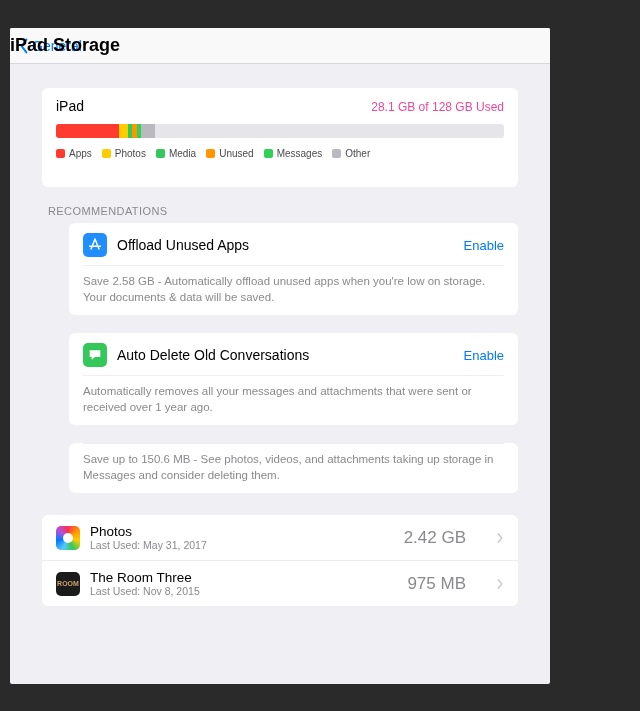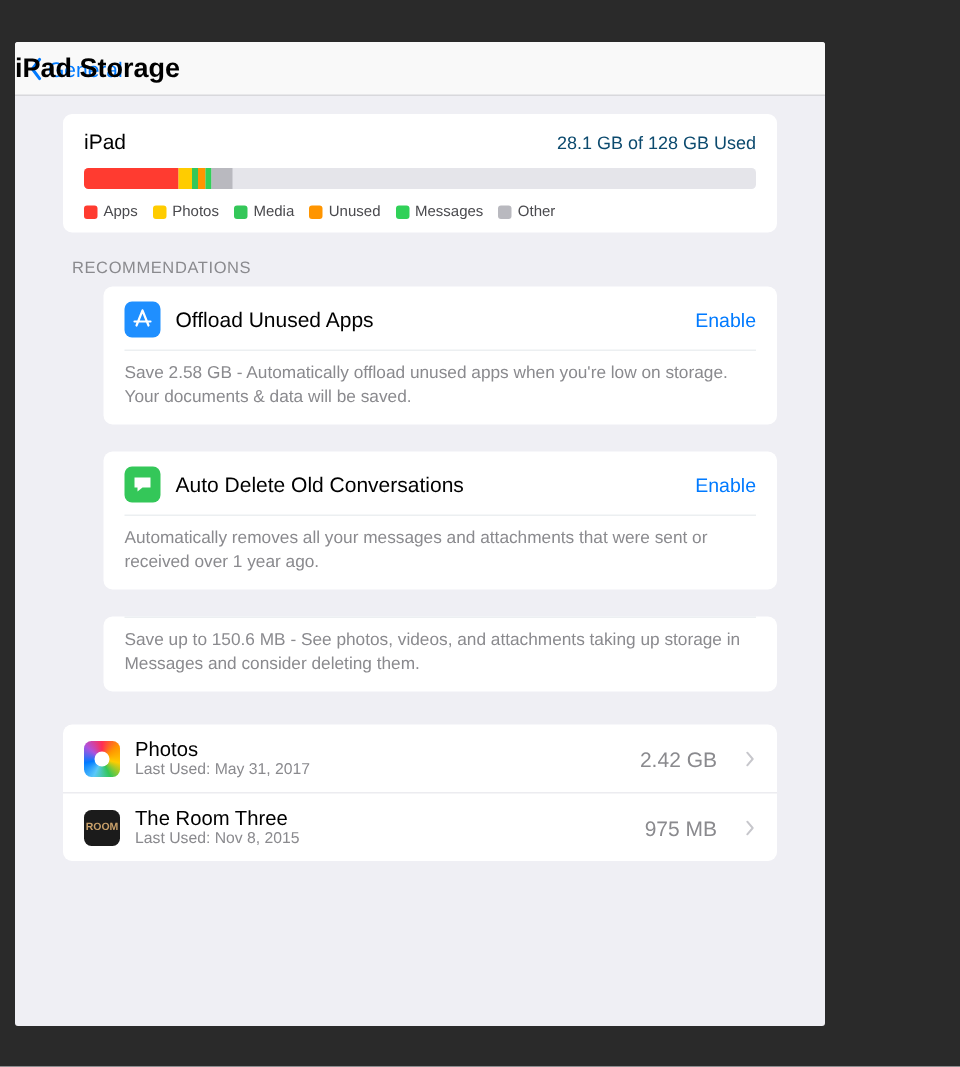--- a/index.html
+++ b/index.html
@@ -44,29 +44,29 @@
   font-weight: 600;
   font-size: 18px;
   pointer-events: none;
 }
 .content {
   padding: 0 32px 0 32px;
 }
 .card {
   background: #fff;
   border-radius: 6px;
-  margin-top: 12px;
-  padding: 10px 14px 8px 14px;
+  margin-top: 24px;
+  padding: 10px 14px 28px 14px;
 }
 .storage-head {
   display: flex; justify-content: space-between; align-items: baseline;
   margin-bottom: 10px;
 }
 .storage-head .devname { font-weight: 400; font-size: 14px; }
-.storage-head .usage { color: #0c4a6e; font-size: 12px; }
+.storage-head .usage { color: #ec4899; font-size: 12px; }
 .bar {
   height: 14px;
   width: 100%;
   background: #e5e5ea;
   border-radius: 3px;
   overflow: hidden;
   display: flex;
   margin-bottom: 10px;
 }
 .bar div { height: 100%; }
@@ -125,21 +125,21 @@
   display: flex;
   align-items: center;
   padding: 9px 14px;
   gap: 10px;
   cursor: pointer;
 }
 .app-row + .app-row { border-top: 1px solid #ececf0; }
 .app-info { flex:1; display:flex; flex-direction:column; }
 .app-name { font-size: 13.5px; }
 .app-sub { font-size: 10.5px; color: #8a8a8e; }
-.app-size { color: #8a8a8e; font-size: 14px; margin-right: 8px; }
+.app-size { color: #8a8a8e; font-size: 17px; margin-right: 20px; }
 </style>
 </head>
 <body>
 
 <div class="device-frame">
   <div class="nav-bar">
     <div class="nav-back">
       <svg viewBox="0 0 12 20">
           <path d="M9 2 L3 10 L9 18" stroke="#007aff" stroke-width="2.5" fill="none" stroke-linecap="round" stroke-linejoin="round"></path>
         </svg>

